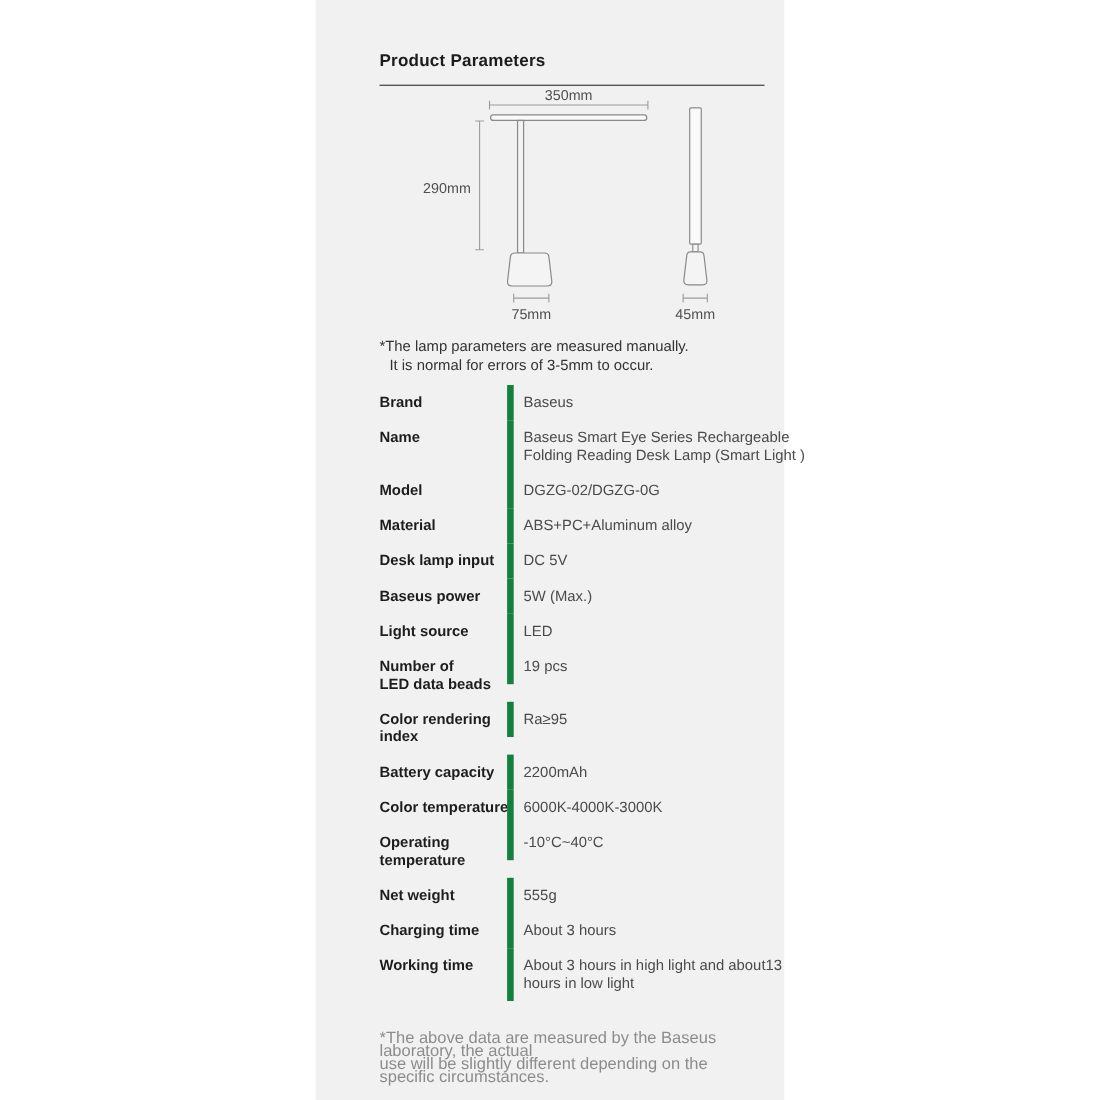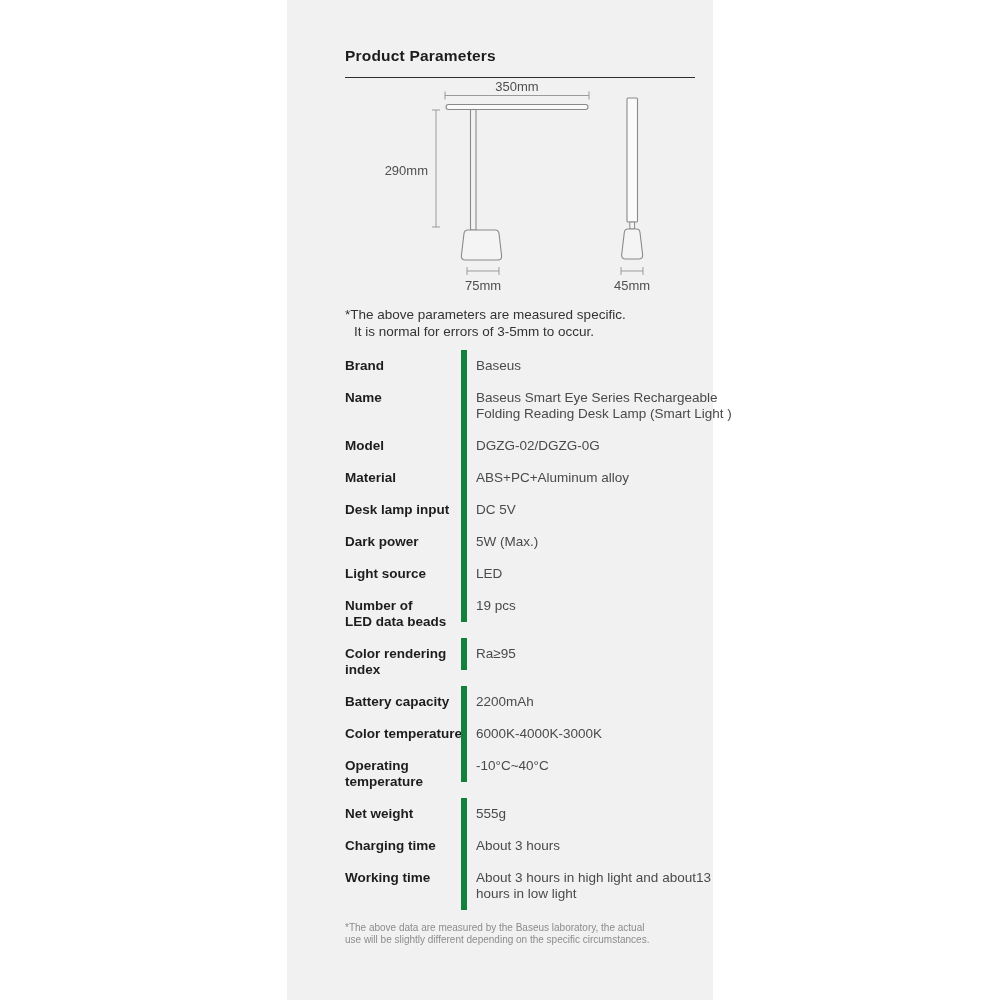--- a/index.html
+++ b/index.html
@@ -37,21 +37,21 @@
     line-height: 16px; white-space: pre;
   }
   .cell-value {
     flex: 1 1 auto;
     border-left: 6px solid #15803d;
     padding: 8px 0 8px 9px;
     font-size: 13.5px; color: #4a4a4a;
     line-height: 16px; white-space: pre;
   }
 
-  .footer-note { margin-top: 12px; font-size: 10px; color: #8c8c8c; line-height: 12px; }
+  .footer-note { margin-top: 28px; font-size: 15px; color: #8c8c8c; line-height: 12px; }
 </style>
 </head>
 <body>
 
 <div class="panel">
   <div class="panel-inner">
 
     <div class="page-title">Product Parameters</div>
     <div class="title-rule"></div>
 
@@ -94,21 +94,21 @@
         <g stroke="#9b9b9b" stroke-width="1">
           <line x1="314" y1="193" x2="336" y2="193"></line>
           <line x1="314" y1="189" x2="314" y2="197"></line>
           <line x1="336" y1="189" x2="336" y2="197"></line>
         </g>
         <text class="dim-text" x="325" y="212" text-anchor="middle">45mm</text>
       </svg>
     </div>
 
     <div class="measure-note">
-      <div class="line1">*The above parameters are measured specific.</div>
+      <div class="line1">*The lamp parameters are measured manually.</div>
       <div class="line2">It is normal for errors of 3-5mm to occur.</div>
     </div>
 
     <div class="spec-table">
       <div class="spec-row">
         <div class="cell-label">Brand</div>
         <div class="cell-value">Baseus</div>
       </div>
 
       <div class="spec-row">
@@ -127,21 +127,21 @@
         <div class="cell-value">ABS+PC+Aluminum alloy</div>
       </div>
 
 
       <div class="spec-row">
         <div class="cell-label">Desk lamp input</div>
         <div class="cell-value">DC 5V</div>
       </div>
 
       <div class="spec-row">
-        <div class="cell-label">Dark power</div>
+        <div class="cell-label">Baseus power</div>
         <div class="cell-value">5W (Max.)</div>
       </div>
 
       <div class="spec-row">
         <div class="cell-label">Light source</div>
         <div class="cell-value">LED</div>
       </div>
 
       <div class="spec-row">
         <div class="cell-label">Number of

